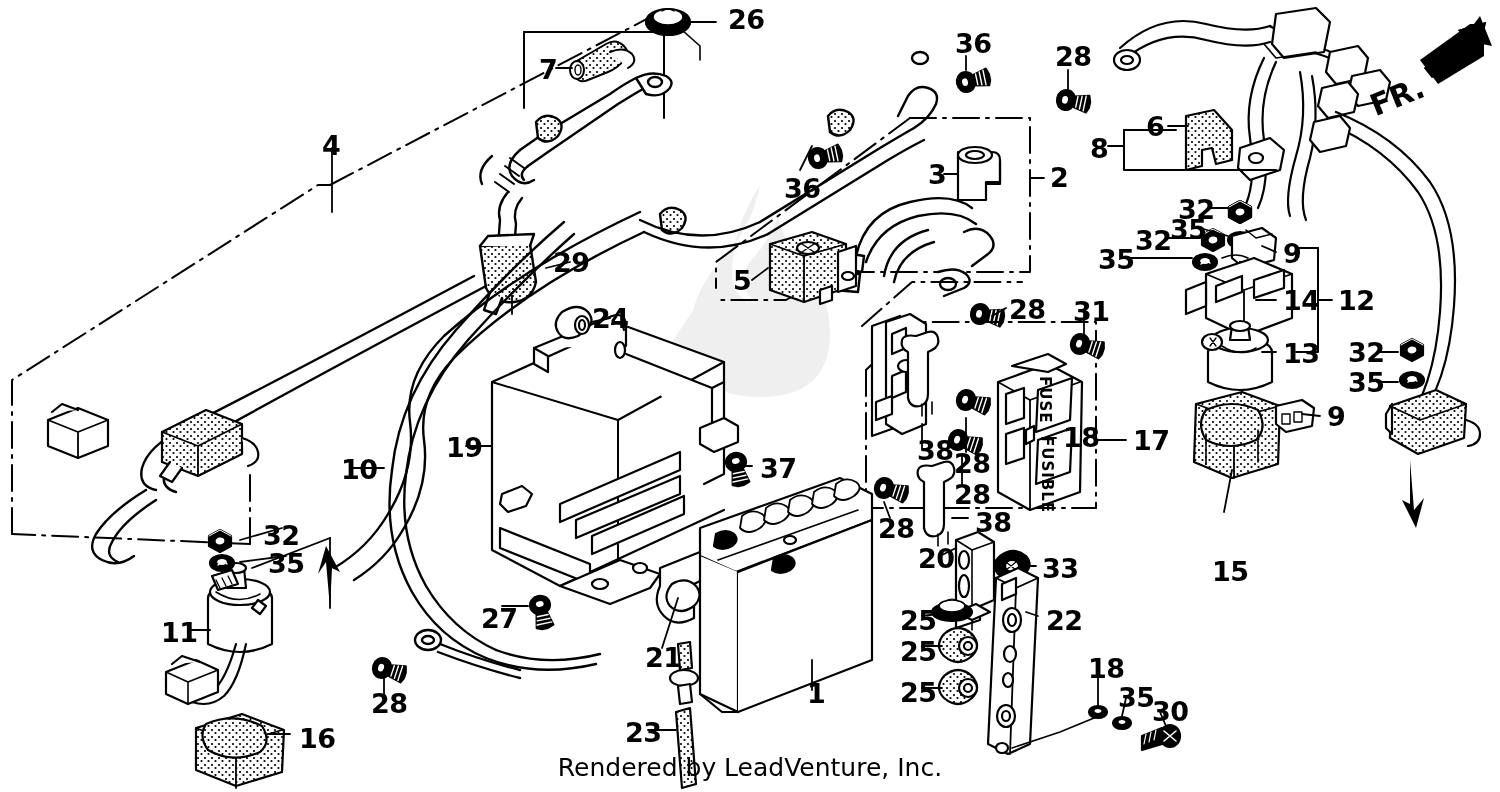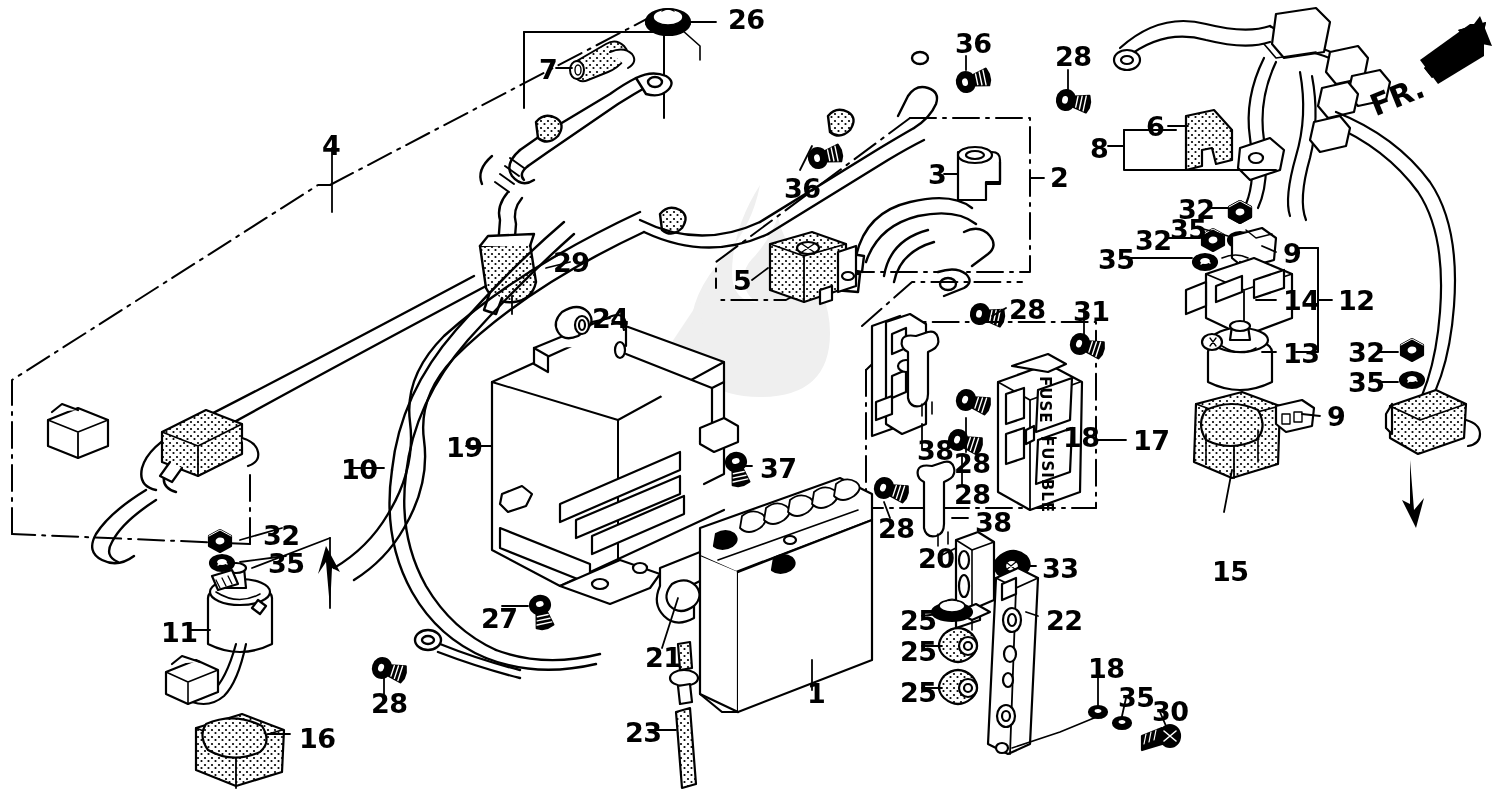--- a/index.html
+++ b/index.html
@@ -721,14 +721,15 @@
       <div class="callout" style="left: 1088px; top: 655px;">18</div>
       <div class="callout" style="left: 807px; top: 680px;">1</div>
       <div class="callout" style="left: 1118px; top: 684px;">35</div>
       <div class="callout" style="left: 900px; top: 679px;">25</div>
       <div class="callout" style="left: 371px; top: 690px;">28</div>
       <div class="callout" style="left: 1152px; top: 698px;">30</div>
       <div class="callout" style="left: 625px; top: 719px;">23</div>
       <div class="callout" style="left: 299px; top: 725px;">16</div>
     </div>
 
+  <div class="footer" style="top:753px;">Rendered by LeadVenture, Inc.</div>
 
 </div>
 
 </body></html>

